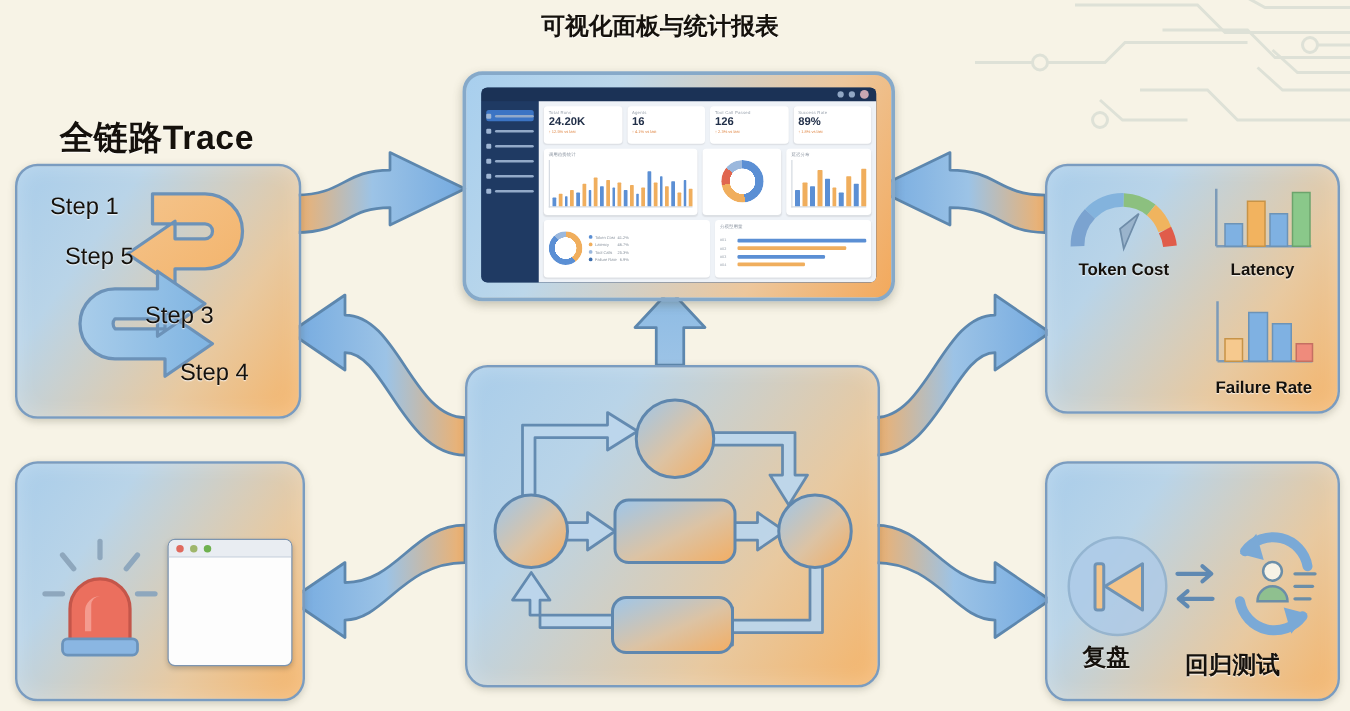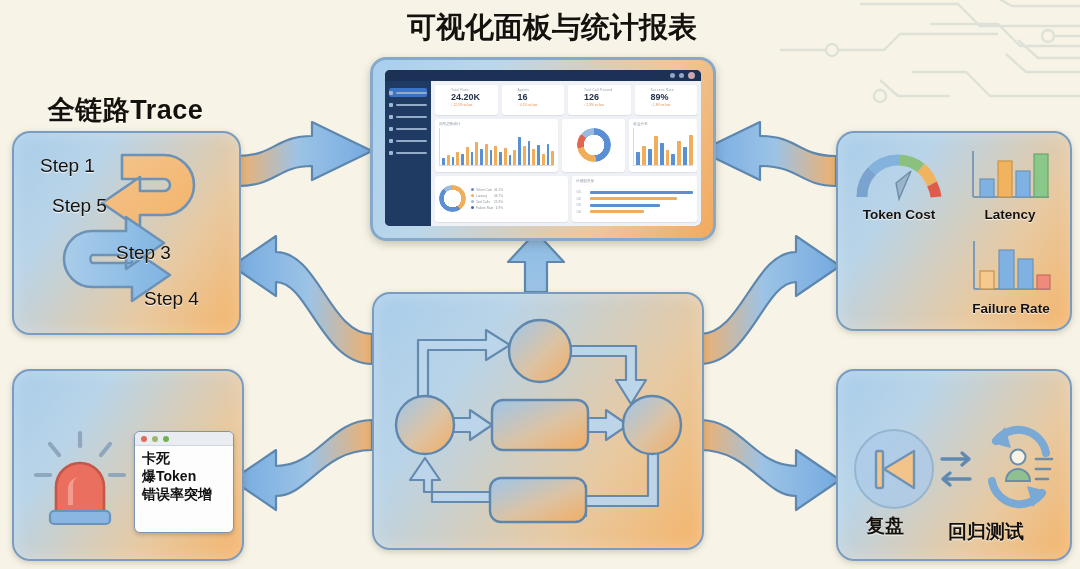--- a/index.html
+++ b/index.html
@@ -29,42 +29,42 @@
   }
 
   
   #trace-box{left:12px;top:131px;width:225px;height:200px;}
   #trace-title{top:92px;left:8px;width:235px;font-size:27px;letter-spacing:.5px;}
   .step{position:absolute;font-size:19px;font-weight:normal;color:#15110c;
         text-shadow:0 1px 1px rgba(255,255,255,.9);}
   .trace-svg{position:absolute;left:0;top:0;width:225px;height:200px;}
 
   
-  #dash-title{top:8px;left:352px;width:400px;font-size:29px;}
+  #dash-title{top:8px;left:328px;width:400px;font-size:19px;}
   #dash-frame{
     left:370px;top:57px;width:340px;height:178px;border-radius:16px;
     border:3px solid #86a9c9;
     background:linear-gradient(115deg,#a8cfee 0%,#bcd7ea 30%,#edc79c 72%,#f3a95c 100%);
     box-shadow:0 3px 8px rgba(80,80,60,.3);
     position:absolute;padding:0;
   }
   #dash-screen{position:absolute;left:12px;top:10px;right:12px;bottom:12px;
     background:#1f3a63;border-radius:5px;overflow:hidden;display:flex;flex-direction:column;}
   .dash-topbar{height:11px;background:#1b3256;display:flex;align-items:center;justify-content:flex-end;gap:4px;padding-right:6px;}
   .tb-dot{width:5px;height:5px;border-radius:50%;background:#91a7c4;}
   .tb-dot.av{background:#c9a7b2;width:7px;height:7px;}
   .dash-body{flex:1;display:flex;}
   .dash-side{width:46px;background:#1f3a63;padding-top:4px;}
   .side-row{height:9px;margin:3px 4px;display:flex;align-items:center;gap:3px;border-radius:2px;}
   .side-row.active{background:#3b74c4;}
   .side-dot{width:4px;height:4px;border-radius:1px;background:#9fb6d4;flex:none;}
   .side-bar{height:2px;background:#93aac9;flex:1;border-radius:1px;}
   .dash-main{flex:1;background:#eef2f7;padding:4px;display:flex;flex-direction:column;gap:4px;}
   .kpi-row{display:flex;gap:4px;height:30px;}
-  .kpi{flex:1;background:#fff;border-radius:3px;padding:3px 16px;display:flex;flex-direction:column;gap:1px;box-shadow:0 1px 1px rgba(0,0,0,.08);}
+  .kpi{flex:1;background:#fff;border-radius:3px;padding:3px 4px;display:flex;flex-direction:column;gap:1px;box-shadow:0 1px 1px rgba(0,0,0,.08);}
   .kpi-label{font-size:3.4px;color:#9aa3ae;letter-spacing:.2px;}
   .kpi-val{font-size:9px;font-weight:bold;color:#223049;line-height:1;}
   .kpi-delta{font-size:3.2px;color:#e08a4a;}
   .chart-row{display:flex;gap:4px;flex:1;}
   .card{background:#fff;border-radius:3px;padding:3px 4px;box-shadow:0 1px 1px rgba(0,0,0,.08);overflow:hidden;}
   .card-title{font-size:3.6px;color:#8e97a3;margin-bottom:2px;}
   .bars{display:flex;align-items:flex-end;gap:2px;height:calc(100% - 10px);border-left:.5px solid #d6dbe2;border-bottom:.5px solid #d6dbe2;padding-left:2px;}
   .bar{flex:1;border-radius:.5px;}
   .b-blue{background:#5b8fd4;}
   .b-orange{background:#f0ae5d;}
@@ -407,25 +407,20 @@
       <path d="M28 84 V58 a24 24 0 0 1 48 0 V84 Z" fill="#eb6f5e" stroke="#c4564a" stroke-width="2.6"></path>
       <path d="M40 76 V60 a12 12 0 0 1 12 -12 a7 7 0 0 0 -7 7 V76 Z" fill="#f6a398" opacity=".85"></path>
       <rect x="22" y="82" width="60" height="13" rx="4" fill="#8ab6e2" stroke="#6b93bb" stroke-width="2.2"></rect>
     </svg>
     <div id="alert-window">
       <div class="win-bar">
         <span class="wd" style="background:#e06a5e"></span>
         <span class="wd" style="background:#9fb66b"></span>
         <span class="wd" style="background:#6fb14f"></span>
       </div>
-      <div class="win-lines">
-        <div class="win-line">卡死</div>
-        <div class="win-line">爆Token</div>
-        <div class="win-line">错误率突增</div>
-      </div>
     </div>
   </div>
 
   <div class="panel-title" id="replay-title">离线回放评测</div>
   <div class="panel" id="replay-box">
     <svg style="position:absolute;left:12px;top:52px;" width="208" height="92" viewBox="0 0 208 92">
       <g>
         <circle cx="44" cy="46" r="39" fill="#aecbe8" stroke="#8fb0cd" stroke-width="2" opacity=".85"></circle>
         <rect x="26" y="28" width="7" height="37" rx="2" fill="#f3c48a" stroke="#6f93b5" stroke-width="2.4"></rect>
         <path d="M64 28 L64 65 L34 46 Z" fill="#f3c48a" stroke="#6f93b5" stroke-width="2.4" stroke-linejoin="round"></path>

